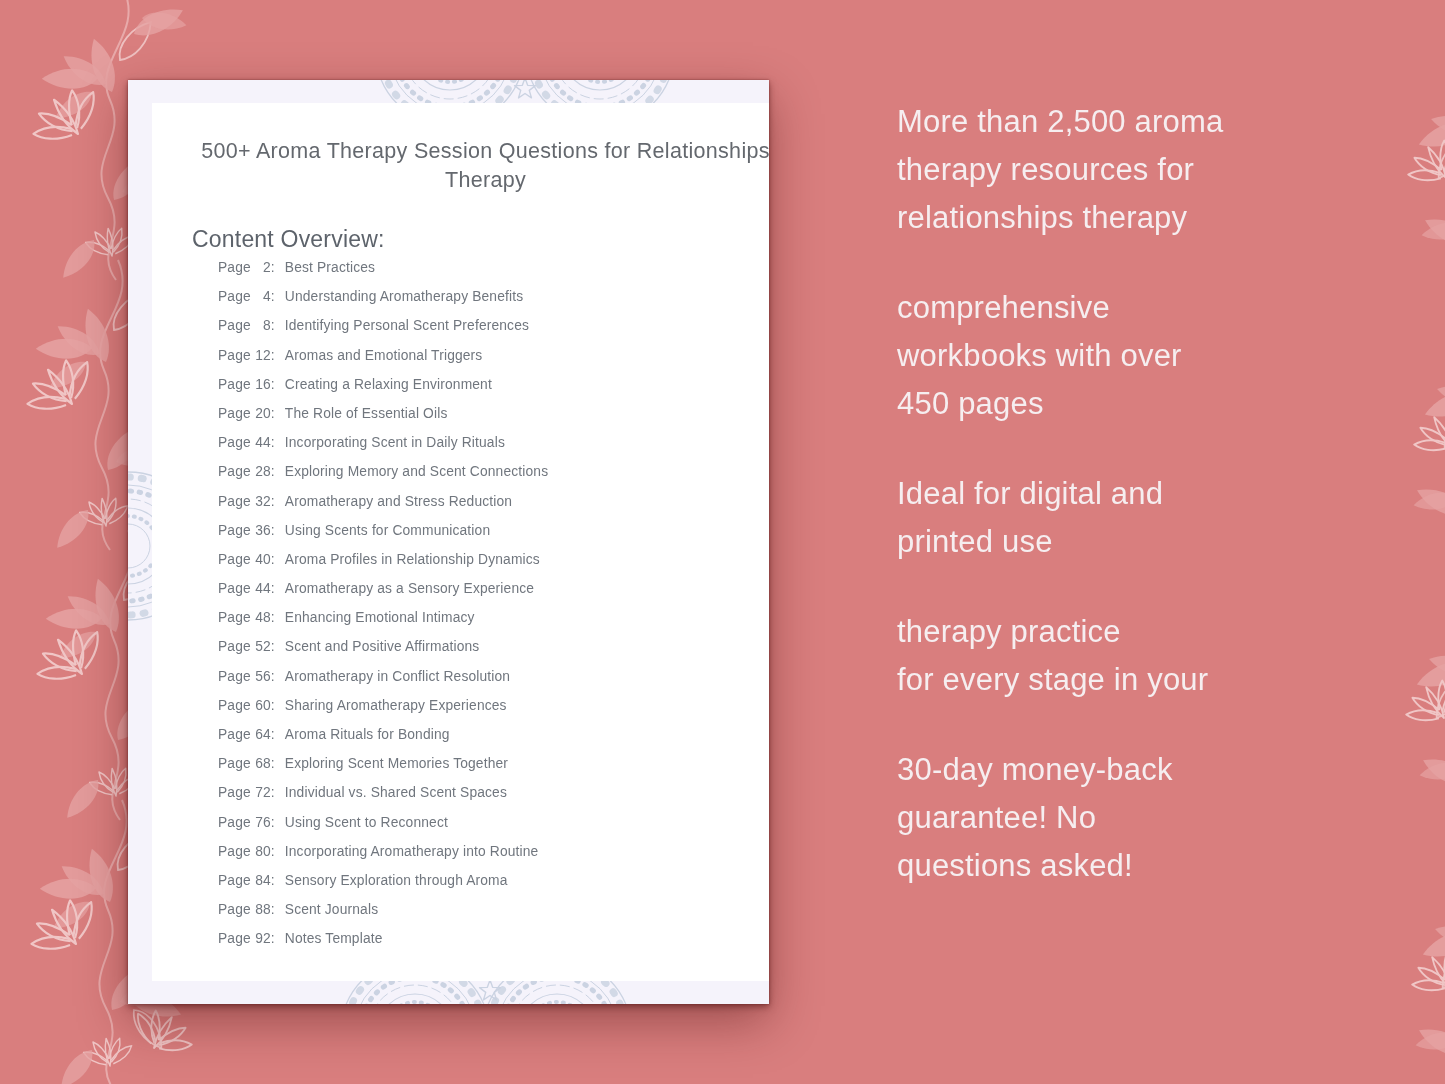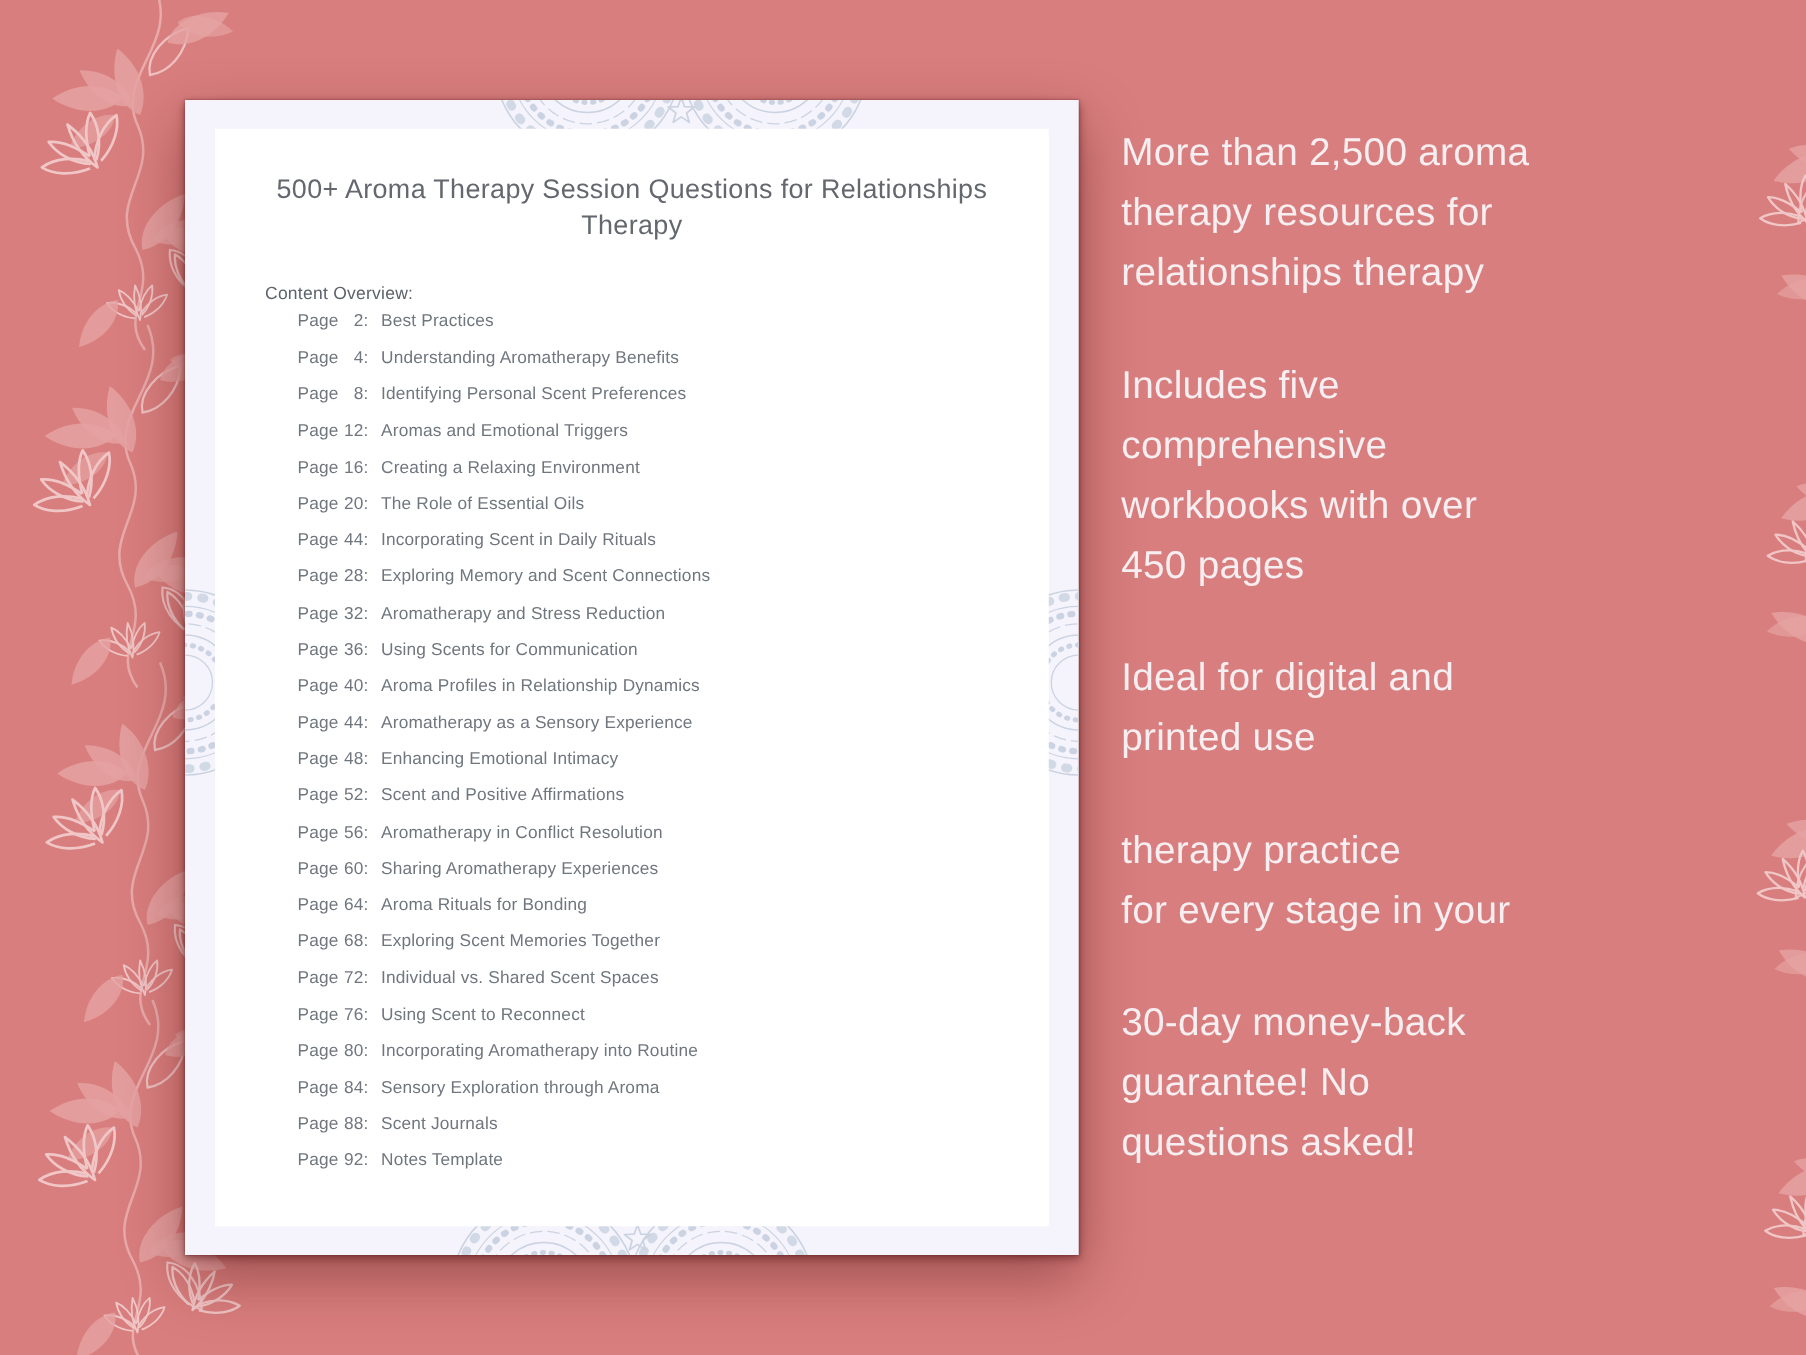--- a/index.html
+++ b/index.html
@@ -7,47 +7,46 @@
     position:relative;width:1445px;height:1084px;overflow:hidden;
     background:#d97e7e;
     font-family:"Liberation Sans","DejaVu Sans",sans-serif;
   }
   
   .vine{position:absolute;top:0;pointer-events:none;}
   .vine-left{left:-6px;}
   .vine-right{left:1318px;transform:scaleX(-1);}
   
   .card{
-    position:absolute;left:128px;top:80px;width:715px;height:924px;
+    position:absolute;left:128px;top:80px;width:641px;height:924px;
     background:#f5f3fb;overflow:hidden;
     box-shadow:0 0 2px rgba(90,20,20,.55),
                0 3px 7px rgba(84,22,22,.55),
                0 18px 46px rgba(84,22,22,.45);
-    margin-left:20px;
   }
   .mandala{position:absolute;z-index:1;}
   .m-top-l{left:242px;top:-108px;}
   .m-top-r{left:392px;top:-108px;}
   .m-bot-l{left:207px;top:872px;}
   .m-bot-r{left:349px;top:872px;}
   .m-side-l{left:-80px;top:386px;}
   .m-side-r{left:635px;top:386px;}
   .mstar{position:absolute;z-index:1;}
   .s-top{left:383px;top:-5px;}
   .s-bot{left:348px;top:897px;}
   .page{
     position:absolute;z-index:2;left:24px;top:23px;width:667px;height:878px;
     background:#ffffff;box-sizing:border-box;padding:34px 40px 0 40px;
   }
   .doc-title{
     text-align:center;color:#64686e;font-size:21.5px;line-height:29px;
     letter-spacing:.3px;font-weight:500;
   }
   .overview{
-    margin-top:31px;color:#5d636b;font-size:14px;letter-spacing:.2px;font-weight:500;
+    margin-top:31px;color:#5d636b;font-size:23px;letter-spacing:.2px;font-weight:500;
   }
   .toc{margin-top:7px;padding-left:26px;}
   .toc-row{display:flex;align-items:flex-start;height:29.2px;
     color:#70767e;font-size:13.8px;letter-spacing:.15px;}
   .toc-page{display:inline-flex;white-space:pre;}
   .toc-num{display:inline-block;min-width:17px;text-align:right;margin-left:3px;}
   .toc-text{margin-left:10px;}
   
   .marketing{position:absolute;left:897px;top:98px;width:480px;}
   .mpara{margin:0 0 42px 0;}
@@ -276,21 +275,20 @@
 
   <div class="marketing">
     <div class="mpara">
 
     <div class="mline">More than 2,500 aroma</div>
         <div class="mline">therapy resources for</div>
         <div class="mline">relationships therapy</div>
       </div>
     <div class="mpara">
 
-    <div class="mline">Includes five</div>
         <div class="mline">comprehensive</div>
         <div class="mline">workbooks with over</div>
         <div class="mline">450 pages</div>
       </div>
     <div class="mpara">
 
     <div class="mline">Ideal for digital and</div>
         <div class="mline">printed use</div>
       </div>
     <div class="mpara">

